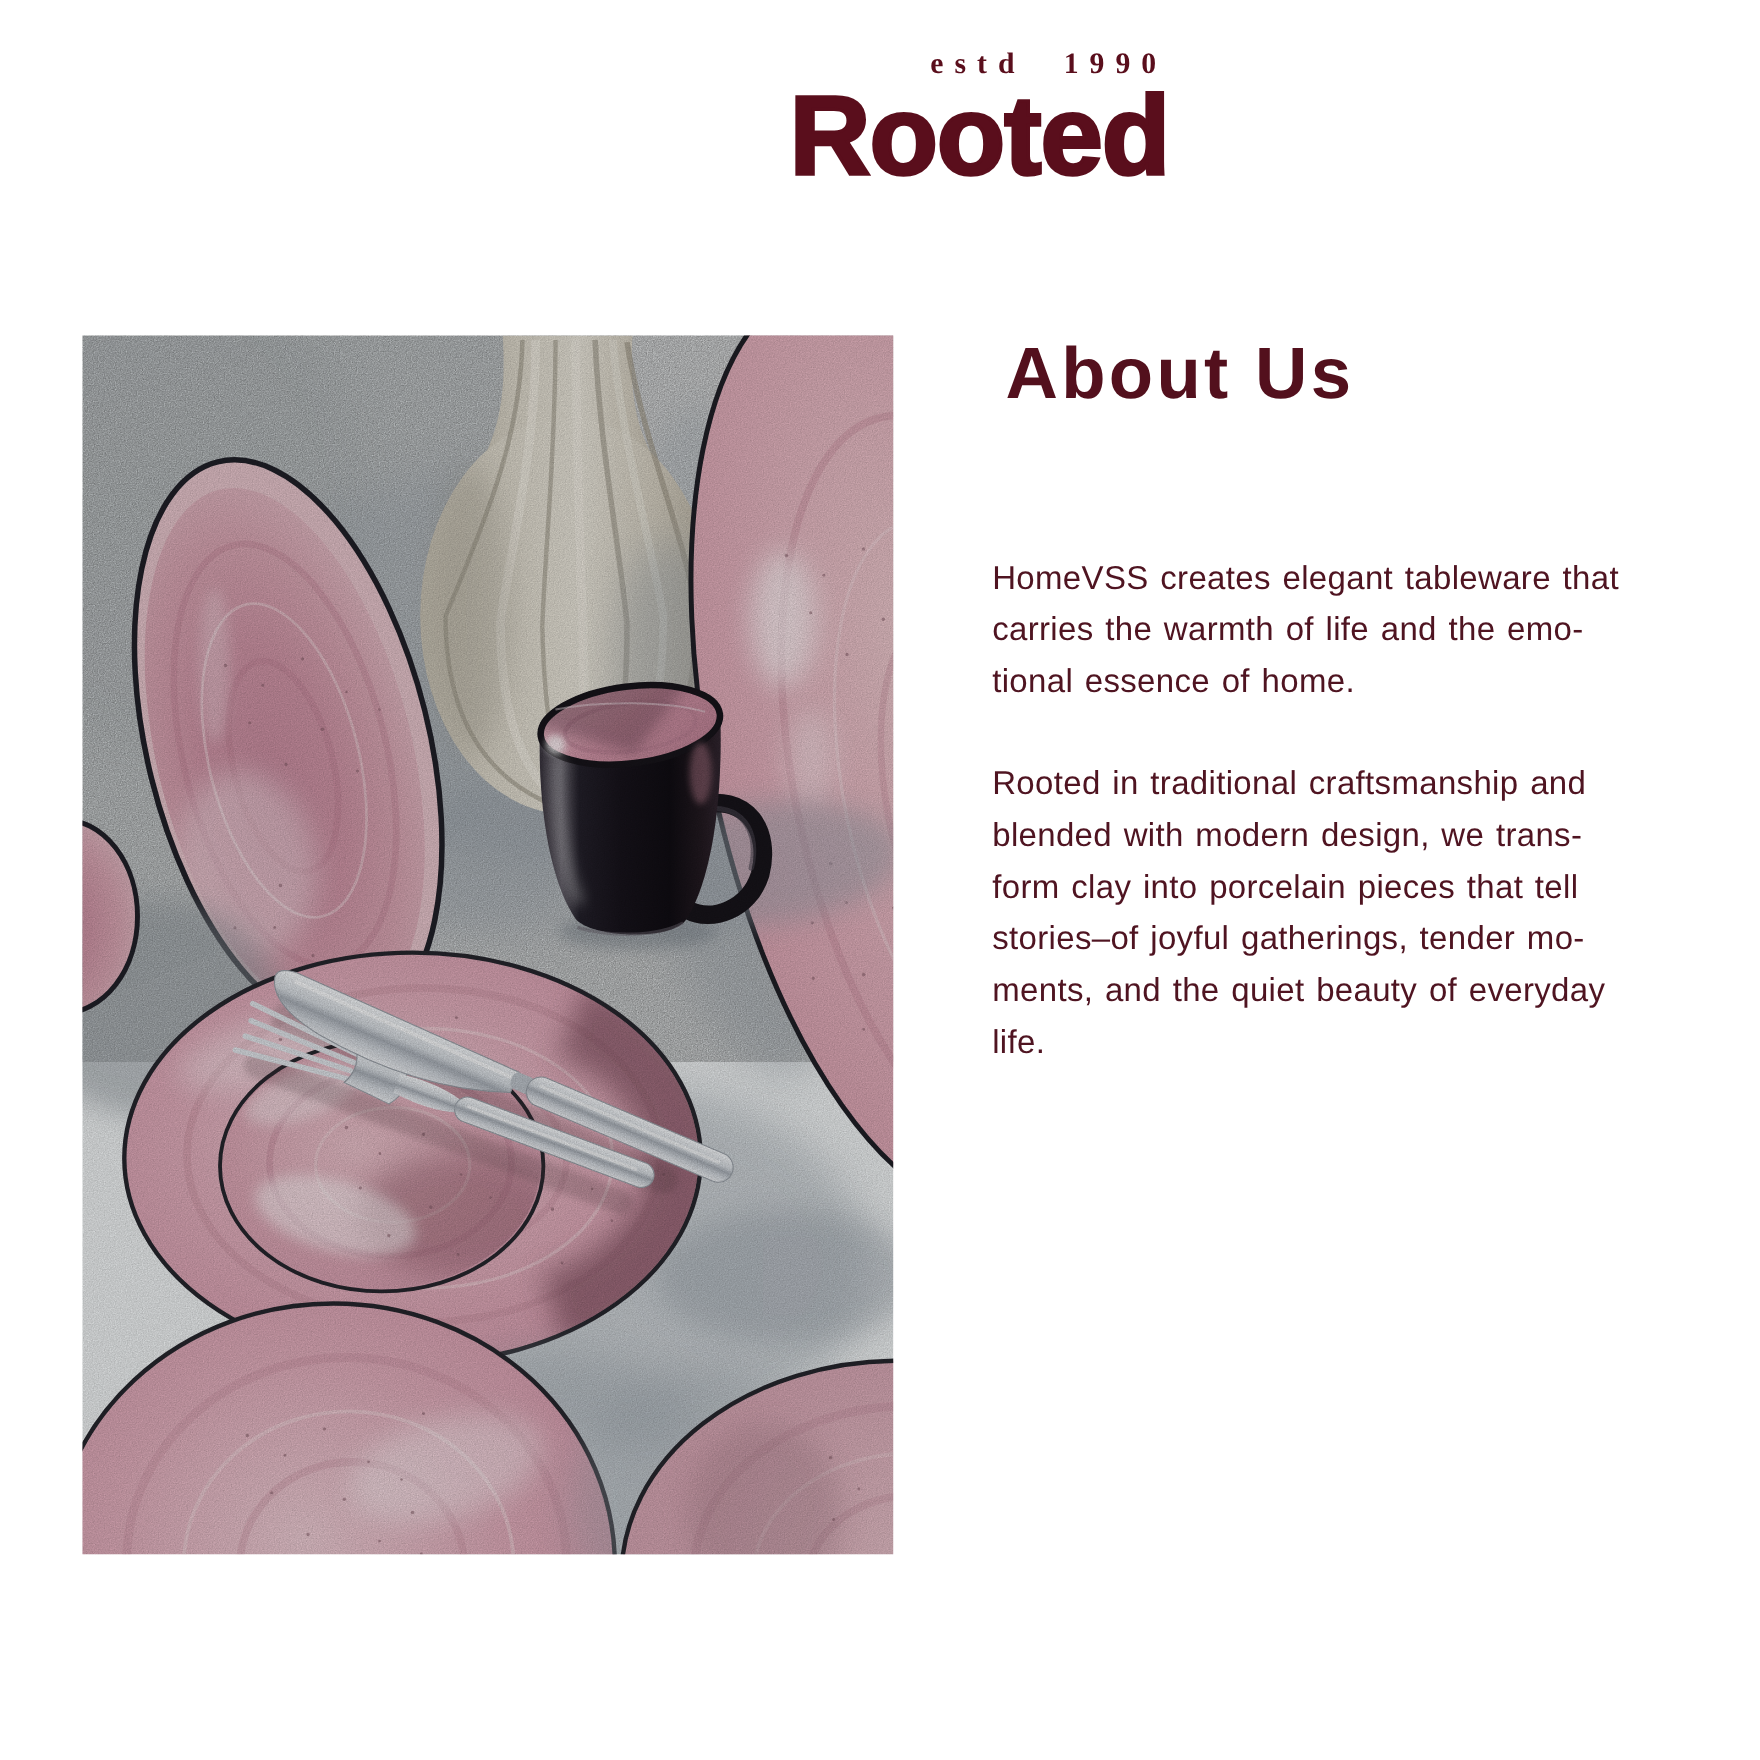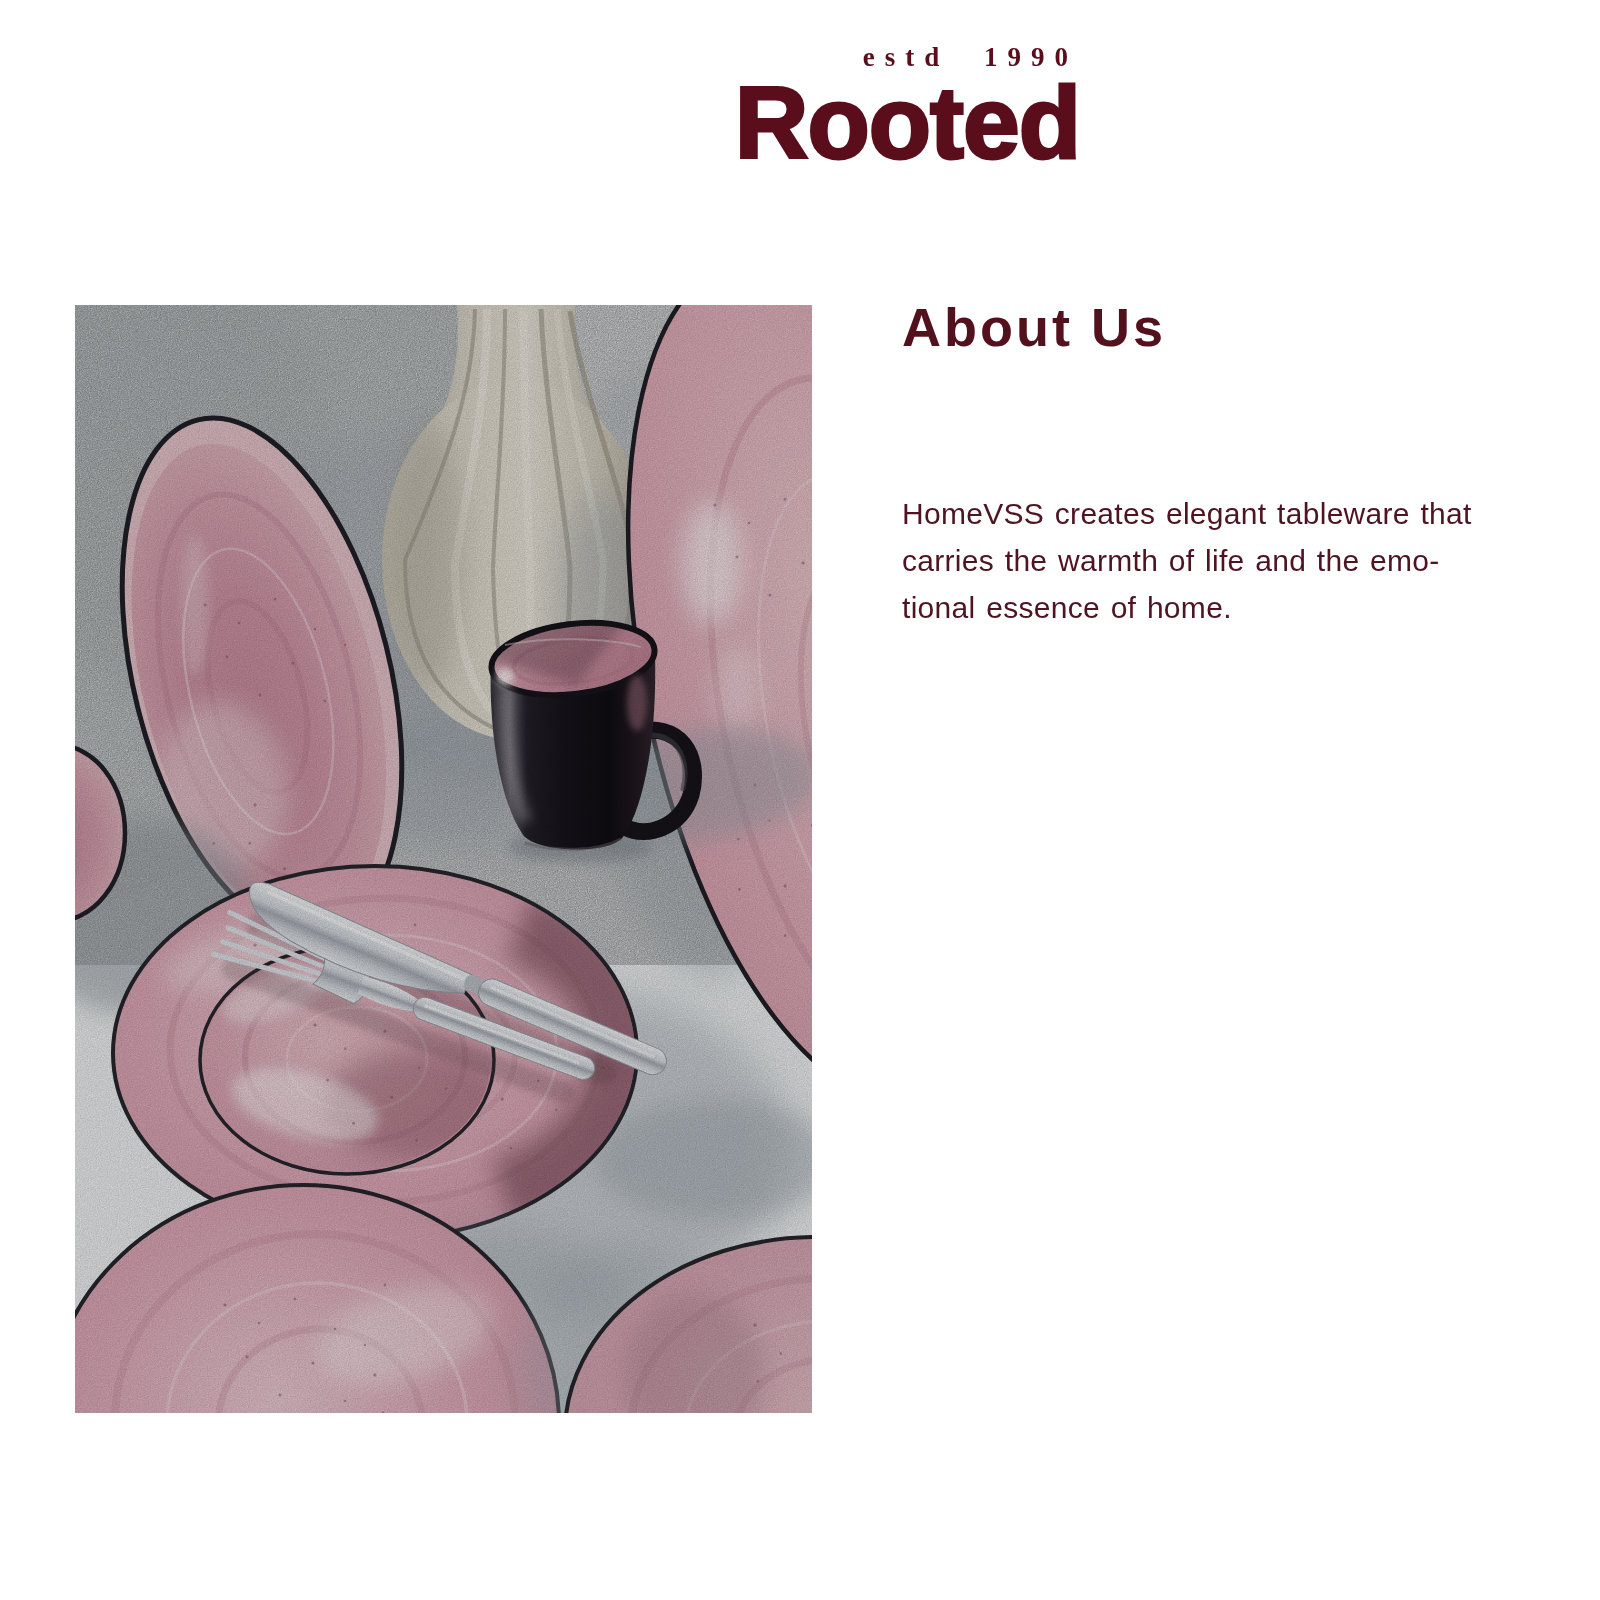--- a/index.html
+++ b/index.html
@@ -1,41 +1,41 @@
 <!DOCTYPE html>
 <html><head>
 <meta charset="utf-8">
 <style>
   html,body{margin:0;padding:0;}
   body{
     width:1600px;height:1600px;position:relative;background:#ffffff;
     font-family:"Liberation Sans", sans-serif;overflow:hidden;
   }
   .brand{
-    position:absolute;top:42px;left:532px;width:548px;
+    position:absolute;top:42px;left:515px;width:548px;
     text-align:right;color:#5a0e1c;
   }
   .brand .estd{
     font-family:"Liberation Serif", serif;
     font-weight:700;font-size:27px;letter-spacing:10px;word-spacing:18px;
     margin:0 2px 6px 0;white-space:nowrap;
   }
   .brand .wordmark{
     font-size:102px;font-weight:700;letter-spacing:-1px;line-height:.88;
     -webkit-text-stroke:3px #5a0e1c;white-space:nowrap;
   }
   .photo{
     position:absolute;left:75px;top:305px;width:737px;height:1108px;margin:0;
   }
   .photo svg{display:block;width:737px;height:1108px;}
   .about{
     position:absolute;left:902px;top:296px;width:648px;color:#4f1421;
   }
   .about h1{
-    margin:0;font-size:54px;line-height:62px;font-weight:700;
+    margin:12px;font-size:66px;line-height:62px;font-weight:700;
     letter-spacing:3px;color:#53101d;
   }
   .about p{
     margin:10px 0 46px 0;font-size:30px;line-height:47px;font-weight:400;
     letter-spacing:.3px;word-spacing:2px;white-space:pre;
   }
   .about p.first{margin-top:132px;}
 </style>
 </head>
 <body>
@@ -329,13 +329,19 @@
 
   <rect x="0" y="0" width="737" height="1108" filter="url(#grain)" opacity="0.28"></rect>
 </svg>
 </figure>
 
 <section class="about">
   <h1>About Us</h1>
   <p class="first">HomeVSS creates elegant tableware that
 carries the warmth of life and the emo-
 tional essence of home.</p>
+  <p>Rooted in traditional craftsmanship and
+blended with modern design, we trans-
+form clay into porcelain pieces that tell
+stories–of joyful gatherings, tender mo-
+ments, and the quiet beauty of everyday
+life.</p>
 </section>
 
 </body></html>

